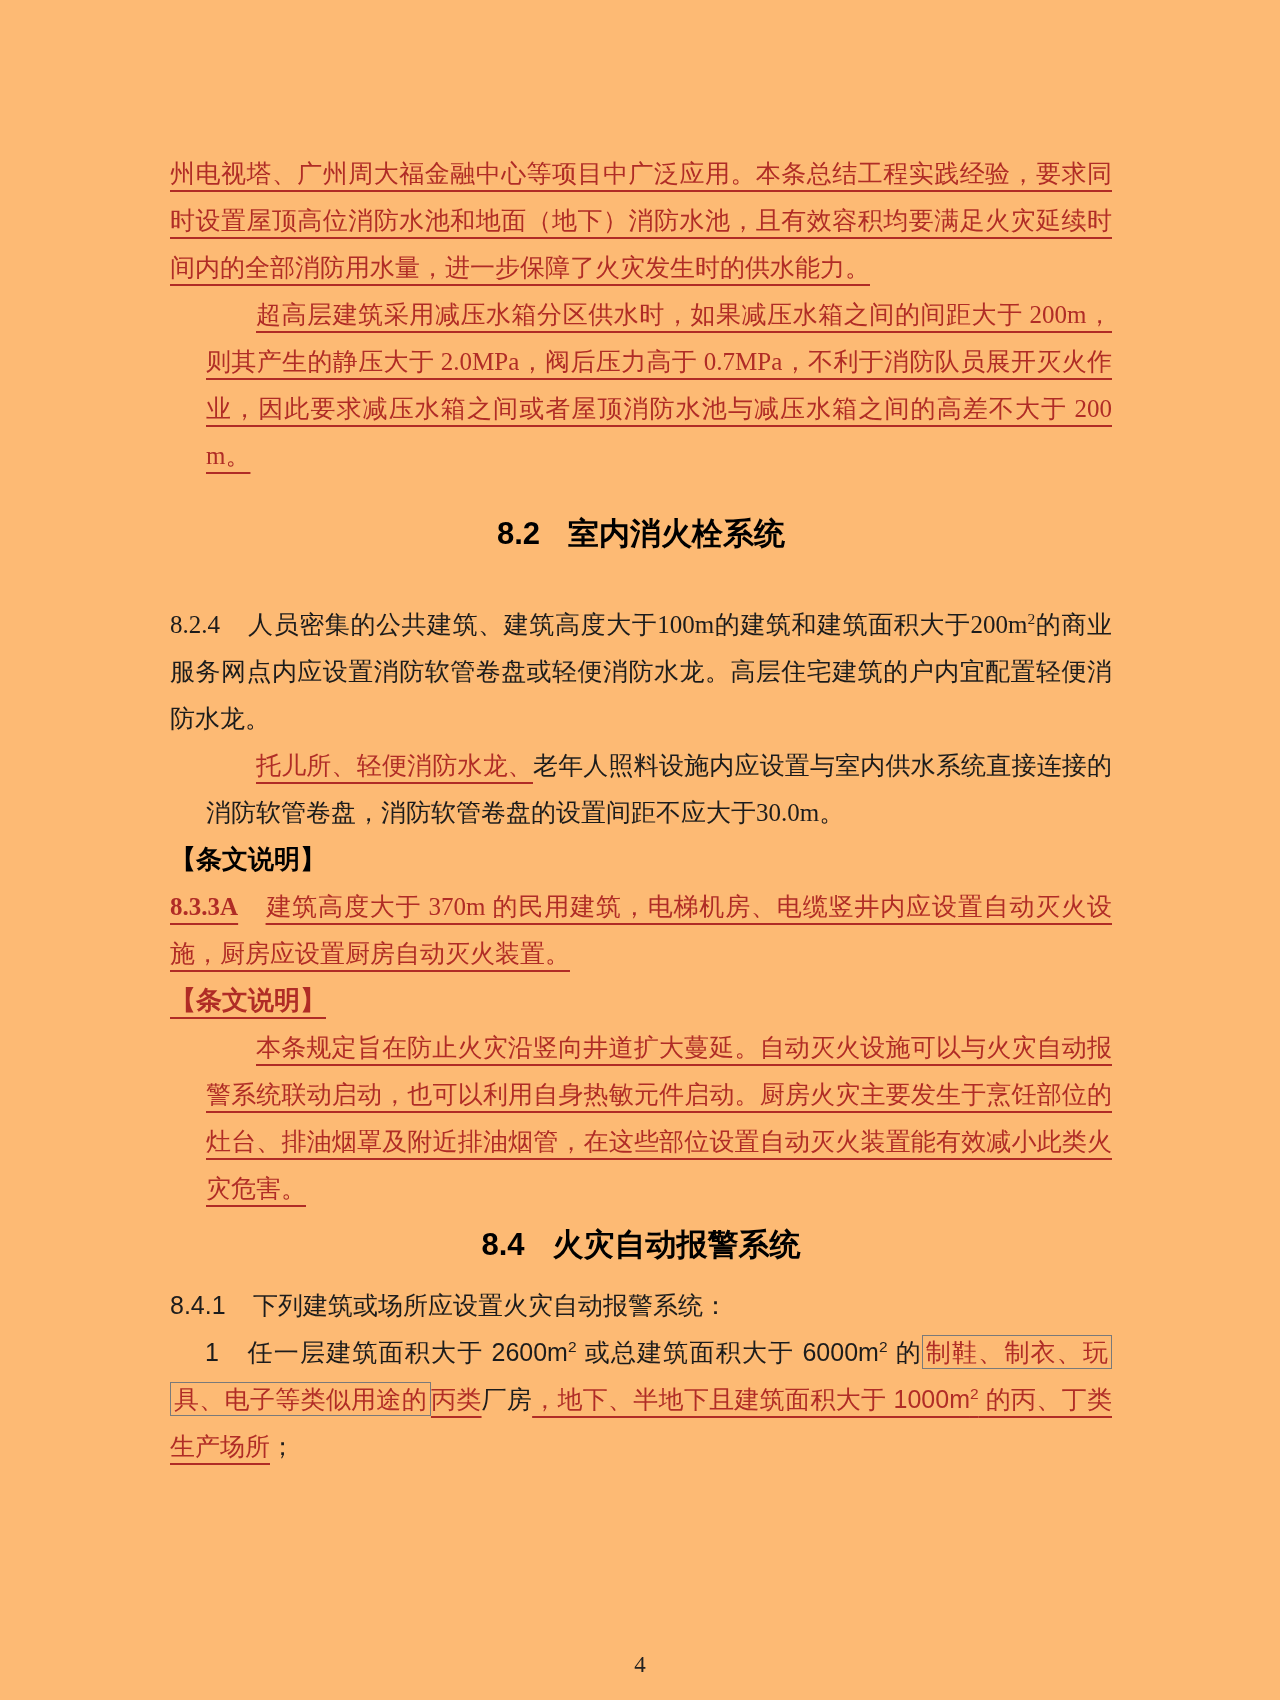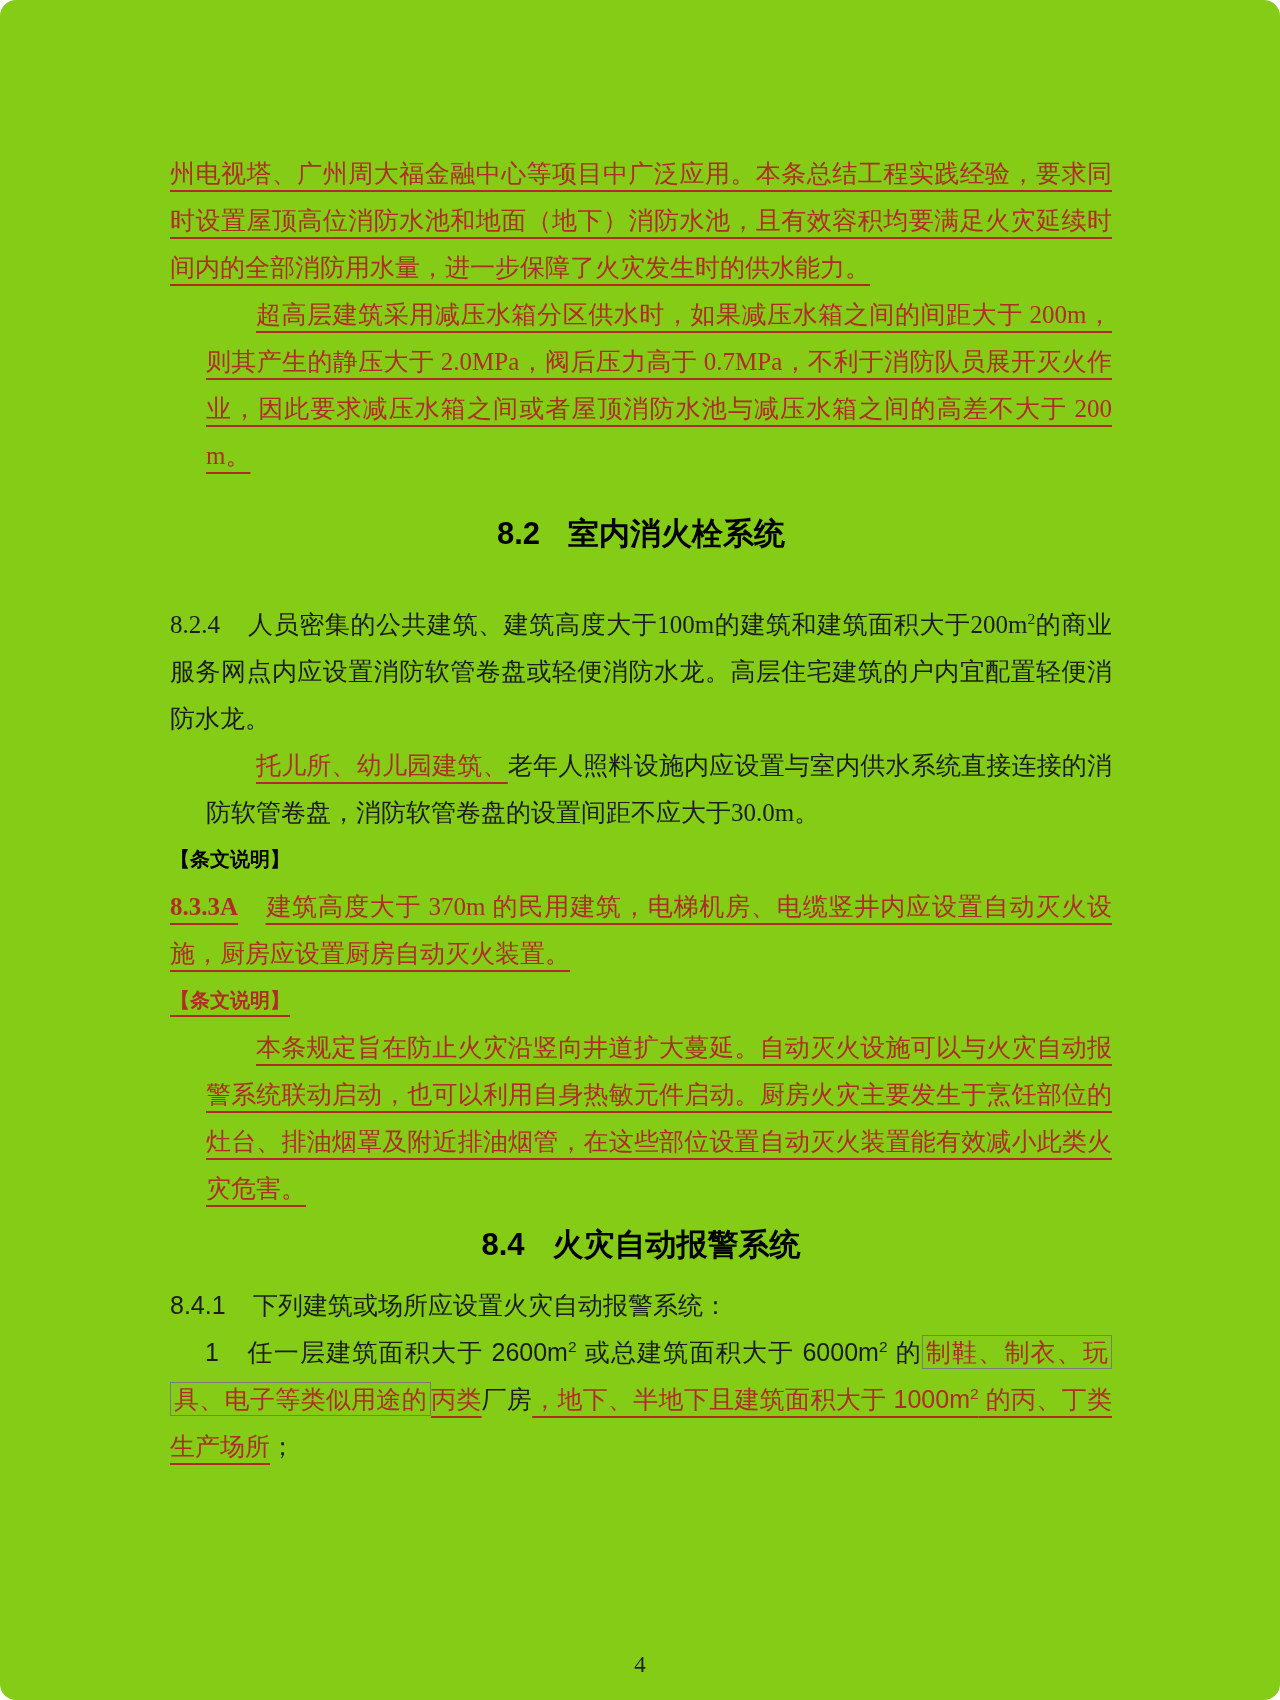--- a/index.html
+++ b/index.html
@@ -5,25 +5,24 @@
   :root{
     --red:#b02c26;
     --ink:#1c1c1c;
     --box-border:#7a7a7a;
   }
   html,body{margin:0;padding:0;background:#ffffff;}
   .page{
     position:relative;
     width:1280px;
     height:1700px;
-    background:#84cc16;
+    background:#fdba74;
     overflow:hidden;
     font-family:"Liberation Serif", serif;
     color:var(--ink);
-    border-radius:16px;
   }
   .content{
     position:absolute;
     left:170px;
     top:150px;
     width:942px;
   }
   .para{
     font-size:25px;
     line-height:47px;
@@ -48,21 +47,21 @@
     line-height:50px;
     text-align:center;
     margin:30px 0 42px 0;
     color:#000;
   }
   .section-heading .h-title{margin-left:0.9em;}
   .h84{margin:8px 0 12px 0;text-align:center;}
   .note-heading{
     font-family:"Liberation Sans", sans-serif;
     font-weight:bold;
-    font-size:20px;
+    font-size:26px;
     line-height:47px;
     margin:0;
     color:#000;
   }
   .note-heading.red-note{
     color:var(--red);
     text-decoration:underline;
     text-decoration-color:var(--red);
     text-decoration-thickness:1.5px;
     text-underline-offset:8px;
@@ -101,21 +100,21 @@
   <div class="content">
 
     <p class="para ru"><span>州电视塔、广州周大福金融中心等项目中广泛应用。本条总结工程实践经验，要求同时设置屋顶高位消防水池和地面（地下）消防水池，且有效容积均要满足火灾延续时间内的全部消防用水量，进一步保障了火灾发生时的供水能力。</span></p>
 
     <p class="para ru indent"><span>超高层建筑采用减压水箱分区供水时，如果减压水箱之间的间距大于 200m，则其产生的静压大于 2.0MPa，阀后压力高于 0.7MPa，不利于消防队员展开灭火作业，因此要求减压水箱之间或者屋顶消防水池与减压水箱之间的高差不大于 200m。</span></p>
 
     <h2 class="section-heading"><span>8.2</span><span class="h-title">室内消火栓系统</span></h2>
 
     <p class="para"><span class="clause-label-plain">8.2.4</span><span>人员密集的公共建筑、建筑高度大于100m的建筑和建筑面积大于200m</span><sup>2</sup><span>的商业服务网点内应设置消防软管卷盘或轻便消防水龙。高层住宅建筑的户内宜配置轻便消防水龙。</span></p>
 
-    <p class="para indent"><span class="ru">托儿所、幼儿园建筑、</span><span>老年人照料设施内应设置与室内供水系统直接连接的消防软管卷盘，消防软管卷盘的设置间距不应大于30.0m。</span></p>
+    <p class="para indent"><span class="ru">托儿所、轻便消防水龙、</span><span>老年人照料设施内应设置与室内供水系统直接连接的消防软管卷盘，消防软管卷盘的设置间距不应大于30.0m。</span></p>
 
     <p class="note-heading"><span>【条文说明】</span></p>
 
 
 
     <p class="para ru"><span class="clause-label">8.3.3A</span><span>建筑高度大于 370m 的民用建筑，电梯机房、电缆竖井内应设置自动灭火设施，厨房应设置厨房自动灭火装置。</span></p>
 
     <p class="note-heading red-note"><span>【条文说明】</span></p>
 
     <p class="para ru indent"><span>本条规定旨在防止火灾沿竖向井道扩大蔓延。自动灭火设施可以与火灾自动报警系统联动启动，也可以利用自身热敏元件启动。厨房火灾主要发生于烹饪部位的灶台、排油烟罩及附近排油烟管，在这些部位设置自动灭火装置能有效减小此类火灾危害。</span></p>

